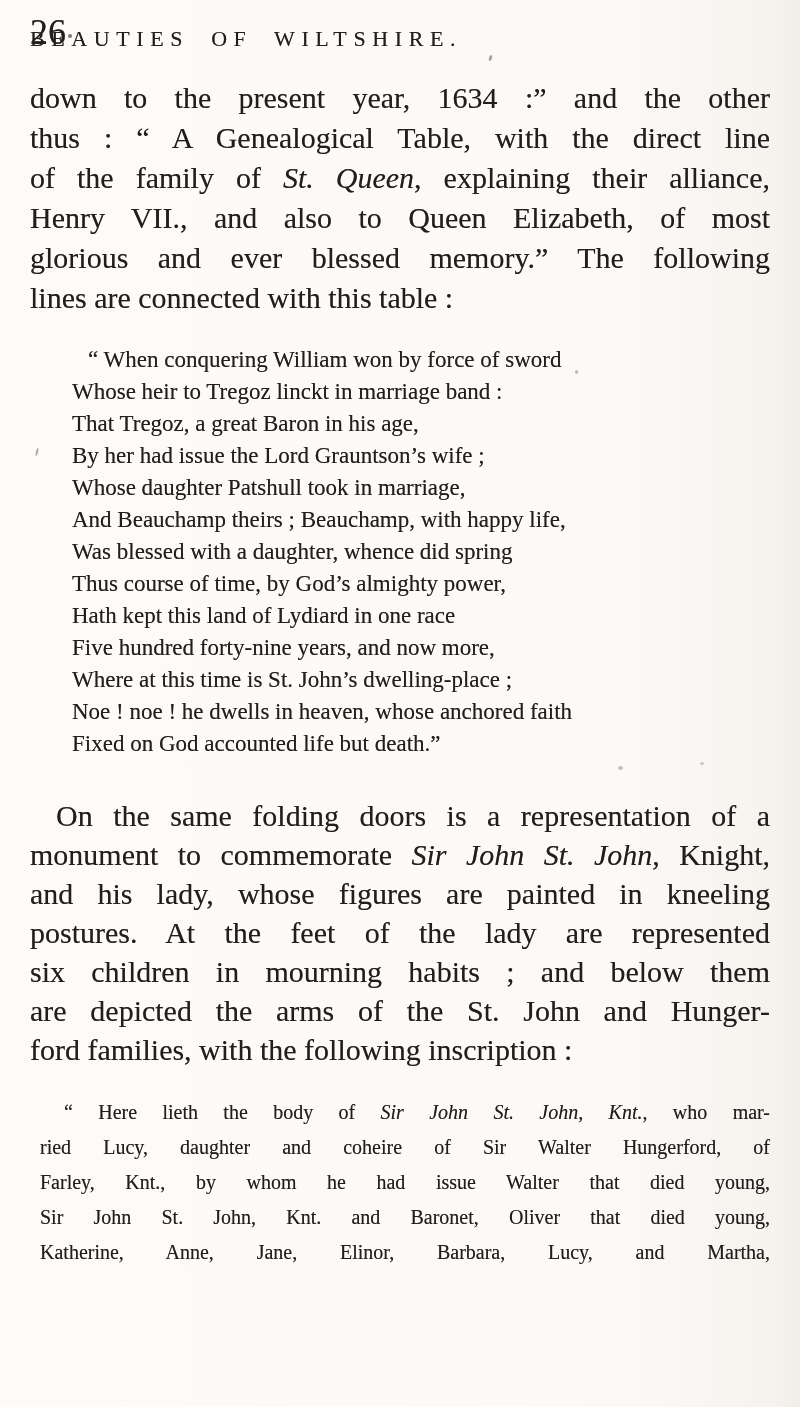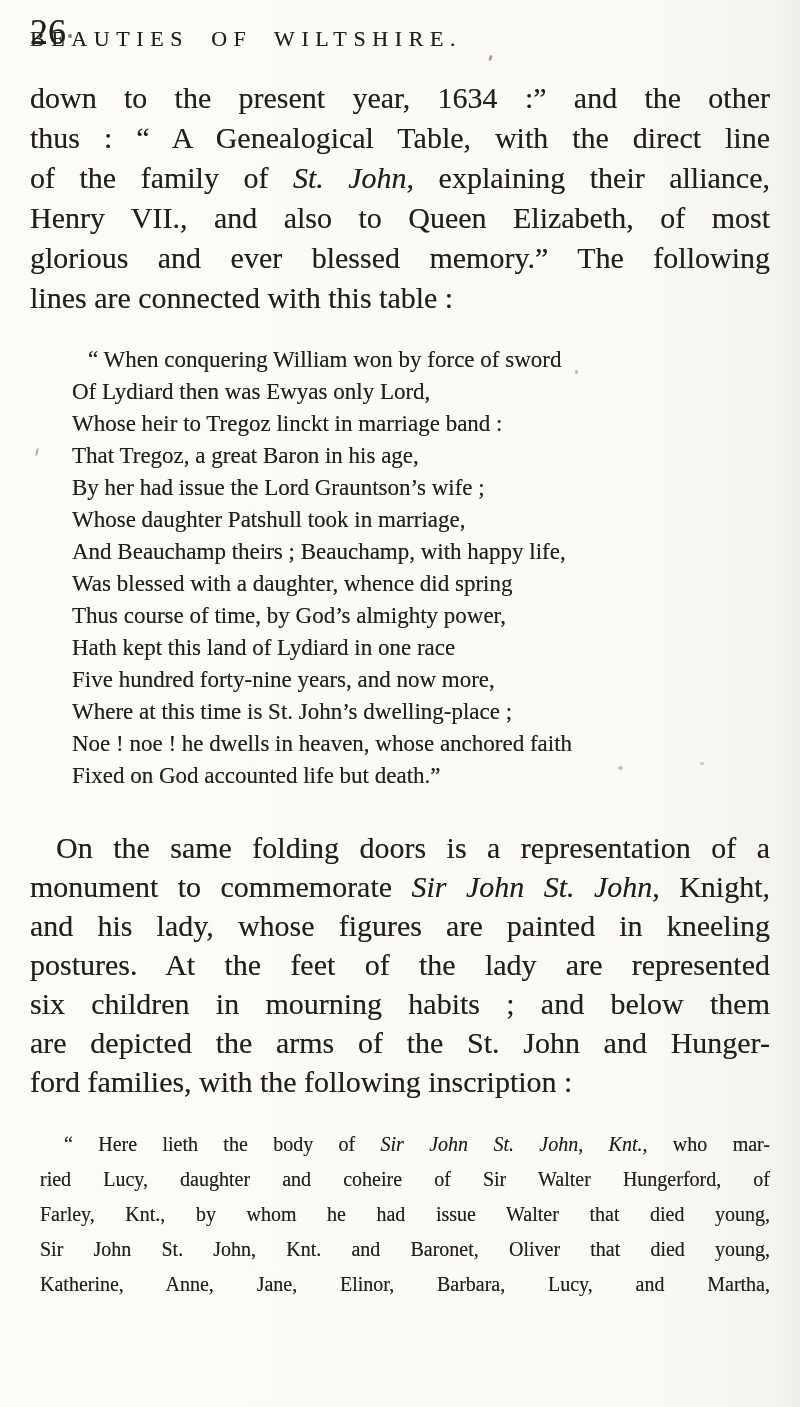--- a/index.html
+++ b/index.html
@@ -81,29 +81,28 @@
 <div class="page">
 
   <div class="header">
     <div class="page-num">26</div>
     <div class="running-title">BEAUTIES OF WILTSHIRE.</div>
   </div>
 
   <div class="para para1">
       <div class="line just"><span>down to the present year, 1634 :” and the other</span></div>
       <div class="line just"><span>thus : “ A Genealogical Table, with the direct line</span></div>
-      <div class="line just"><span>of the family of </span><span class="it">St. John</span><span>, explaining their alliance,</span></div>
+      <div class="line just"><span>of the family of </span><span class="it">St. Queen</span><span>, explaining their alliance,</span></div>
       <div class="line just"><span>Henry VII., and also to Queen Elizabeth, of most</span></div>
       <div class="line just"><span>glorious and ever blessed memory.”  The following</span></div>
       <div class="line"><span>lines are connected with this table :</span></div>
     </div>
 
   <div class="poem">
       <div class="line indent"><span>“ When conquering William won by force of sword</span></div>
-      <div class="line"><span>Of Lydiard then was Ewyas only Lord,</span></div>
       <div class="line"><span>Whose heir to Tregoz linckt in marriage band :</span></div>
       <div class="line"><span>That Tregoz, a great Baron in his age,</span></div>
       <div class="line"><span>By her had issue the Lord Grauntson’s wife ;</span></div>
       <div class="line"><span>Whose daughter Patshull took in marriage,</span></div>
       <div class="line"><span>And Beauchamp theirs ; Beauchamp, with happy life,</span></div>
       <div class="line"><span>Was blessed with a daughter, whence did spring</span></div>
       <div class="line"><span>Thus course of time, by God’s almighty power,</span></div>
       <div class="line"><span>Hath kept this land of Lydiard in one race</span></div>
       <div class="line"><span>Five hundred forty-nine years, and now more,</span></div>
       <div class="line"><span>Where at this time is St. John’s dwelling-place ;</span></div>

